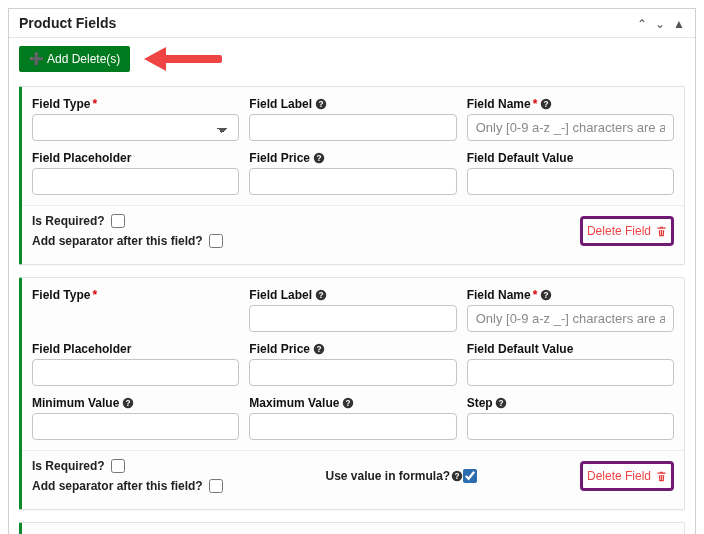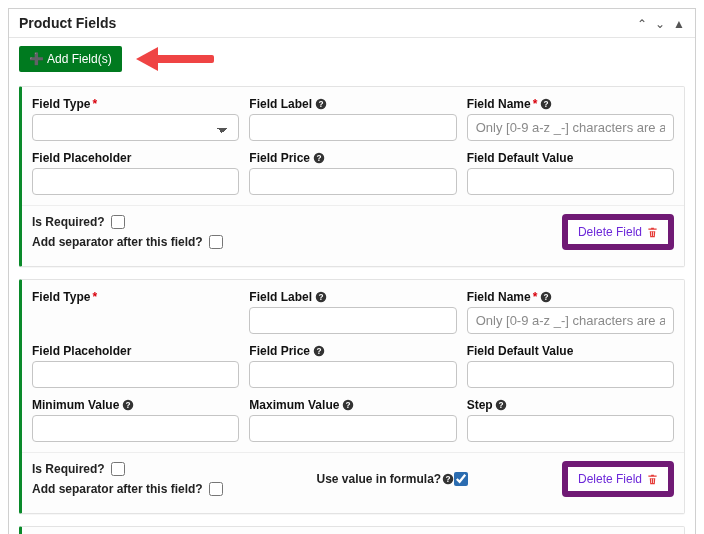--- a/index.html
+++ b/index.html
@@ -160,24 +160,24 @@
   }
   .footer-left label { display: flex; align-items: center; gap: 6px; font-weight:600;}
   .footer-mid {
     font-size: 12px;
     font-weight: 600;
     display: flex;
     align-items: center;
     gap: 0;
   }
   .delete-btn {
-    border: 6px solid #701a75;
-    color: #6d28d9;
+    border: 3px solid #701a75;
+    color: #ef4444;
     background: #fff;
-    padding: 5px 10px;
+    padding: 5px 4px;
     border-radius: 4px;
     font-size: 12px;
     cursor: pointer;
     display: inline-flex;
     align-items: center;
     gap: 5px;
   }
   input[type=checkbox] {
     width: 14px; height: 14px; margin:0;
   }
@@ -193,21 +193,21 @@
     <div class="ctrls">
       <span>⌃</span>
       <span>⌄</span>
       <span>▲</span>
     </div>
   </div>
 
   <div class="toolbar">
     <button class="add-btn">
       <span class="plus">➕</span>
-      <span>Add Field(s)</span>
+      <span>Add Delete(s)</span>
     </button>
     <div class="arrow-wrap">
       <div class="arrow-head"></div>
       <div class="arrow-line"></div>
     </div>
   </div>
 
   <div class="body-pad" id="cards-container">
 
   <div class="card">

